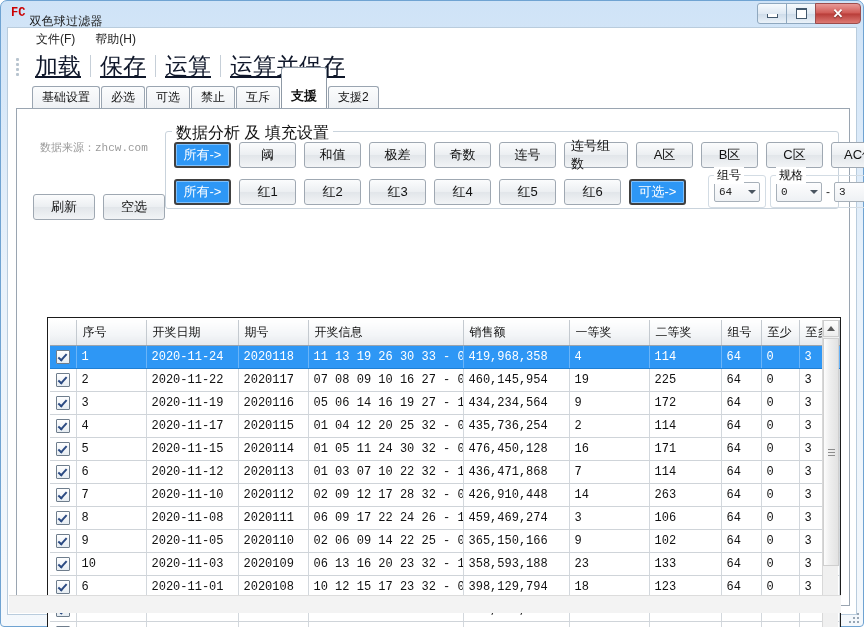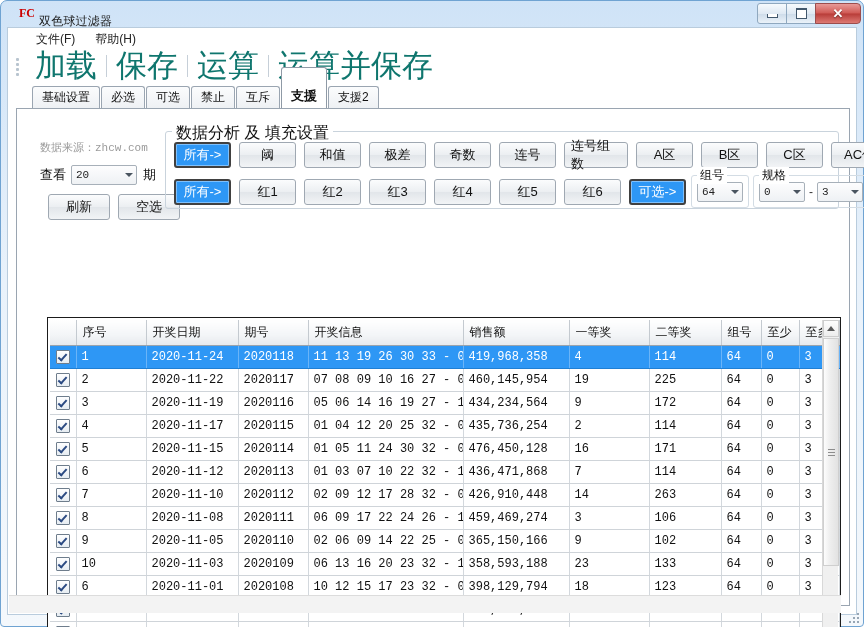--- a/index.html
+++ b/index.html
@@ -26,22 +26,22 @@
   }
   .title-text {
     margin-left: 10px;
     font-size: 12px;
     color: #1c1c1c;
     letter-spacing: .2px;
     margin-top: 17px;
   }
   .title-fc {
     color: #cc0000; font-weight: bold; font-size: 12px;
-    margin-left: 18px; margin-right: 4px;
-    font-family: Liberation Serif, serif;
+    margin-left: 10px; margin-right: 4px;
+    font-family: Liberation Mono, monospace;
   }
   .title-buttons {
     position: absolute; right: 4px; top: 2px;
     display: flex; align-items: center;
   }
   .tbtn {
     width: 28px; height: 19px;
     border: 1px solid #8fa8bf;
     background: linear-gradient(to bottom, #f6fafd 0%, #dfe9f3 50%, #cddbe9 51%, #eaf2f9 100%);
     margin-left: -1px;
@@ -90,25 +90,26 @@
     padding-left: 8px;
     box-sizing: border-box;
   }
   .gripper {
     width: 4px; height: 18px;
     display: flex; flex-direction: column; justify-content: space-between;
     margin-right: 6px; margin-top: 2px;
   }
   .gripper i { display: block; width: 3px; height: 3px; background: #b8c4cf; border-radius: 1px; }
   .bigbtn {
-    font-size: 31px; color: #0f766e;
+    font-size: 23px; color: #0f172a;
     padding: 0 9px;
     cursor: default;
     line-height: 30px;
     font-family: "Liberation Sans", sans-serif;
+    text-decoration: underline;
   }
   .bigsep { width: 1px; height: 22px; background: #c6cfd8; }
 
   
   .tabstrip {
     position: absolute; left: 24px; top: 58px;
     width: 834px; height: 22px;
     display: flex; align-items: flex-end;
   }
   .tab {
@@ -175,21 +176,21 @@
   .combo .arrow i {
     width: 0; height: 0;
     border-left: 4px solid transparent;
     border-right: 4px solid transparent;
     border-top: 4px solid #4a5560;
   }
   .combo-view { width: 66px; }
   .unit-lbl { font-size: 13px; color: #111; margin-left: 6px; }
 
   .btn-row2 {
-    position: absolute; left: 31px; top: 85px;
+    position: absolute; left: 16px; top: 85px;
     display: flex;
   }
   .gbtn {
     border: 1px solid #9fa8b2;
     border-radius: 3px;
     background: linear-gradient(to bottom, #fbfcfd 0%, #eceff2 48%, #e2e6ea 52%, #f2f4f6 100%);
     font-size: 13px; color: #111;
     height: 26px; min-width: 58px;
     display: flex; align-items: center; justify-content: center;
     margin-right: 8px;
@@ -410,30 +411,20 @@
       <div class="tab active">支援</div>
       <div class="tab">支援2</div>
     </div>
 
     <div class="tabpage">
 
       <div class="src-label">
         <span>数据来源：</span><span class="mono">zhcw.com</span>
       </div>
 
-      <div class="view-row">
-        <span class="view-lbl">查看</span>
-        <div class="combo combo-view">
-          <span class="val">20</span>
-          <span class="arrow">
-              <i></i>
-            </span>
-        </div>
-        <span class="unit-lbl">期</span>
-      </div>
 
       <div class="btn-row2">
         <div class="gbtn" style="width:62px">刷新</div>
         <div class="gbtn" style="width:62px">空选</div>
       </div>
 
       <div class="groupbox">
         <span class="legend">数据分析 及 填充设置</span>
 
         <div class="grow r1">
@@ -451,21 +442,21 @@
         </div>
 
         <div class="grow r2">
           <div class="gbtn sel w">所有-&gt;</div>
           <div class="gbtn w">红1</div>
           <div class="gbtn w">红2</div>
           <div class="gbtn w">红3</div>
           <div class="gbtn w">红4</div>
           <div class="gbtn w">红5</div>
           <div class="gbtn w">红6</div>
-          <div class="gbtn sel w" style="margin-right:1px">可选-&gt;</div>
+          <div class="gbtn sel w" style="margin-right:18px">可选-&gt;</div>
 
           <div class="minigroup">
             <span class="legend2">组号</span>
             <div class="combo combo-sm">
               <span class="val">64</span>
               <span class="arrow">
                   <i></i>
                 </span>
             </div>
           </div>

